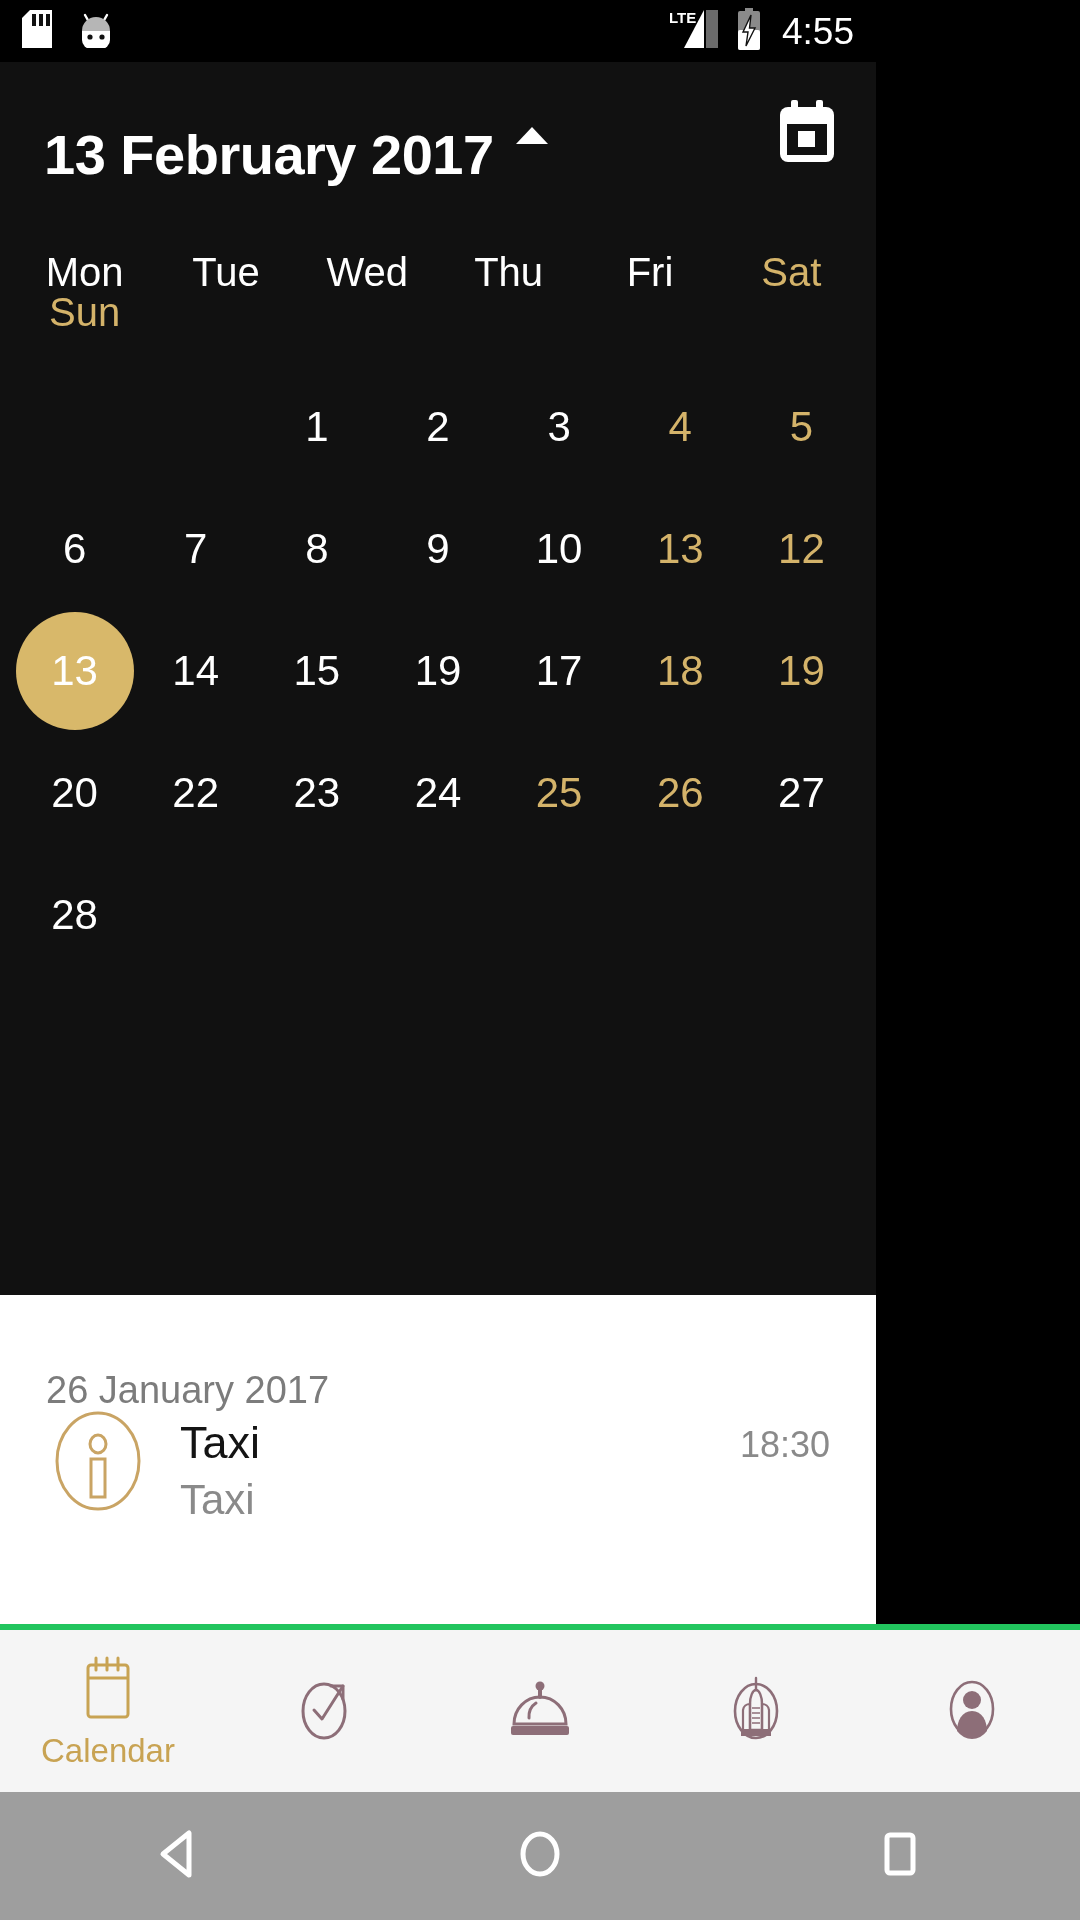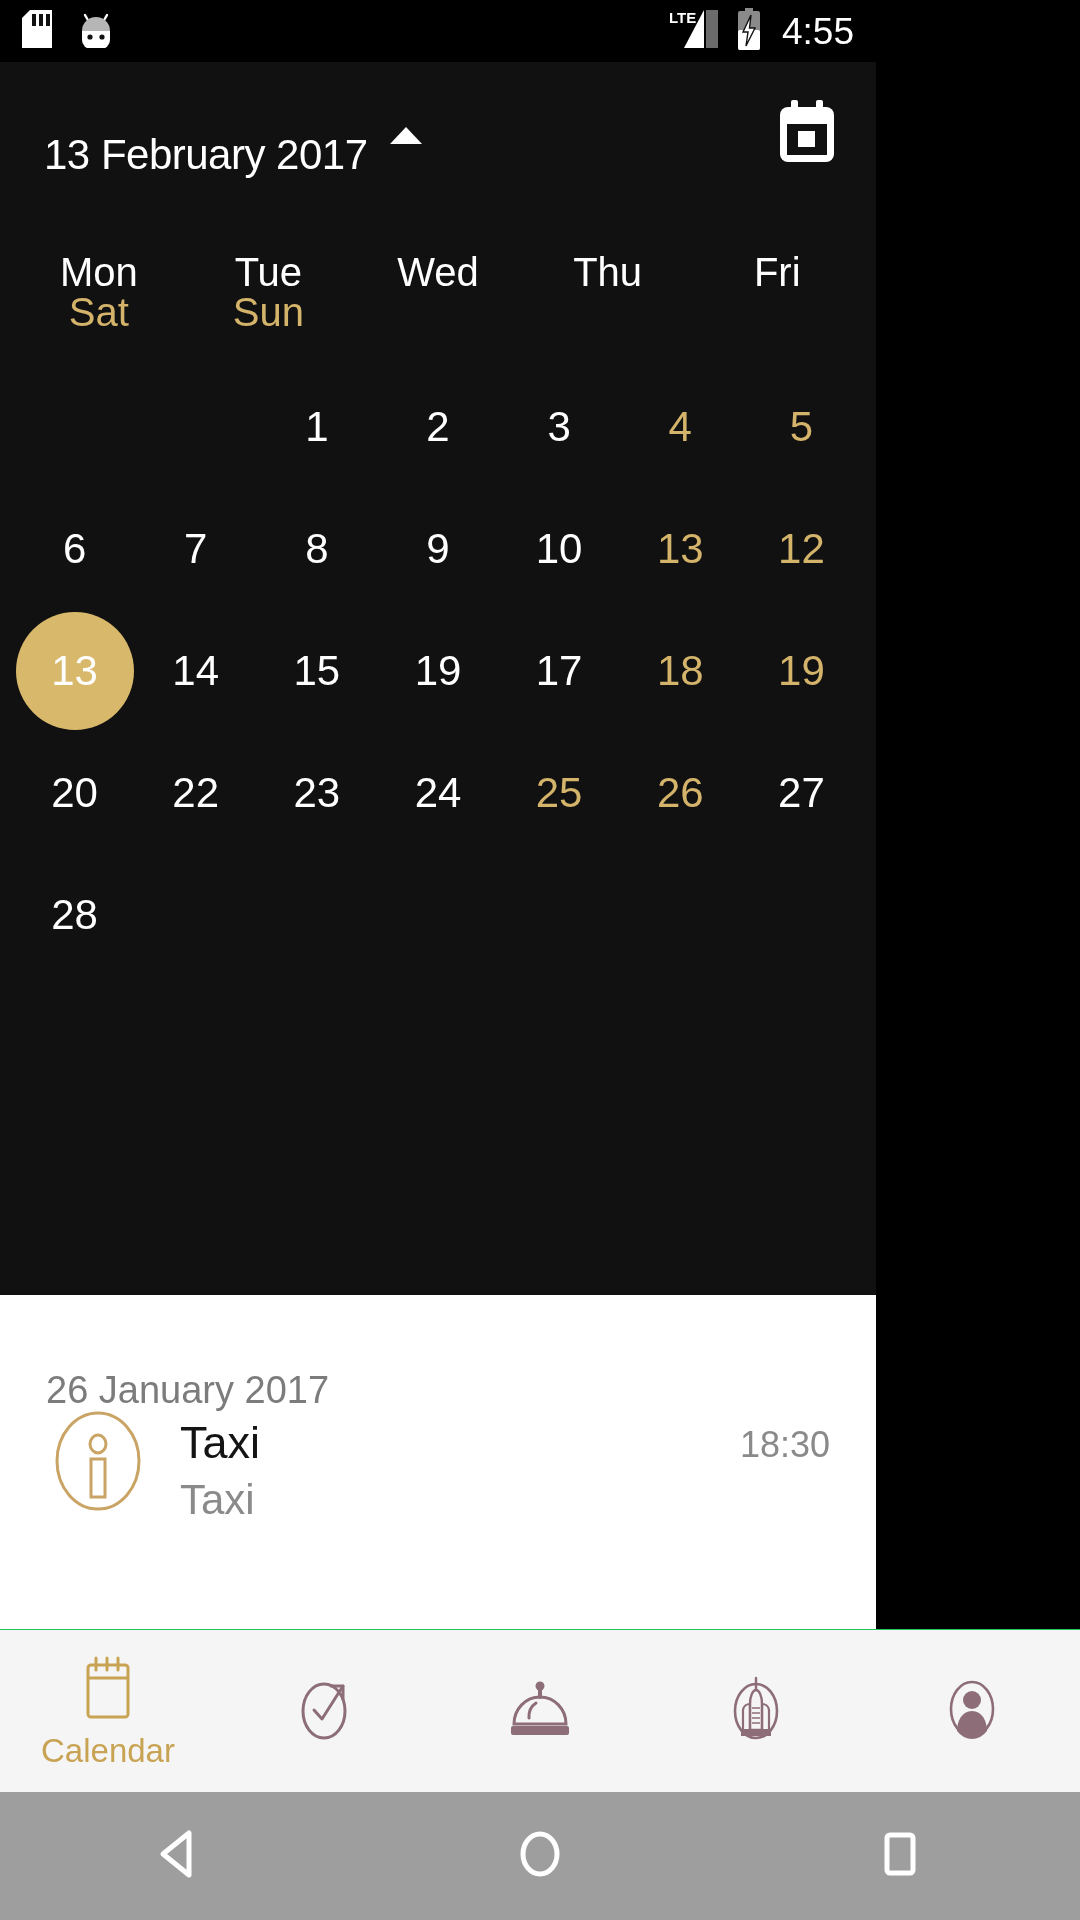--- a/index.html
+++ b/index.html
@@ -71,22 +71,22 @@
     padding: 0 40px 0 44px;
     flex: none;
   }
   .cal-title-wrap {
     display: flex;
     align-items: center;
     gap: 22px;
   }
   .cal-title {
     color: #ffffff;
-    font-size: 42px;
-    font-weight: 400;
+    font-size: 56px;
+    font-weight: 700;
     letter-spacing: -0.5px;
     line-height: 1;
     margin-top: 44px;
   }
   .caret-up {
     width: 0;
     height: 0;
     border-left: 16px solid transparent;
     border-right: 16px solid transparent;
     border-bottom: 17px solid #ffffff;
@@ -94,21 +94,21 @@
   }
   .cal-header-icon {
     margin-left: auto;
     display: flex;
     align-items: center;
   }
 
   
   .weekday-row {
     display: grid;
-    grid-template-columns: repeat(5, 1fr);
+    grid-template-columns: repeat(6, 1fr);
     padding: 0 14px;
     margin-top: 48px;
     flex: none;
   }
   .weekday {
     text-align: center;
     font-size: 40px;
     font-weight: 400;
     color: #ffffff;
     line-height: 1;
@@ -204,21 +204,21 @@
   }
 
   
   .tab-bar {
     position: absolute;
     left: 0;
     bottom: 128px;
     width: 1080px;
     height: 162px;
     background: #f5f5f5;
-    border-top: 1px solid #22c55e;
+    border-top: 6px solid #22c55e;
     display: grid;
     grid-template-columns: repeat(5, 1fr);
     align-items: center;
     z-index: 30;
   }
   .tab {
     display: flex;
     flex-direction: column;
     align-items: center;
     justify-content: center;

